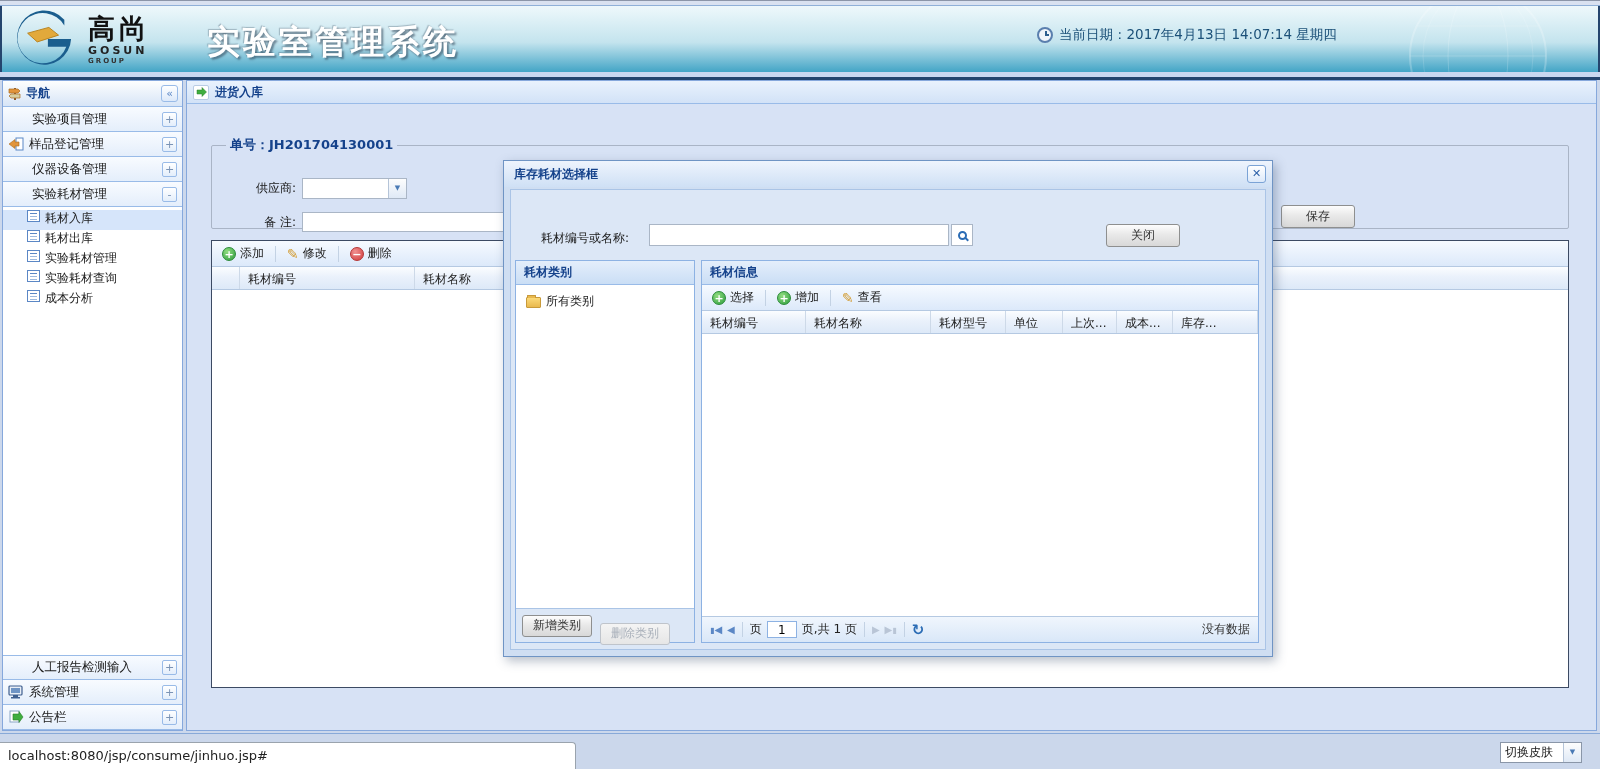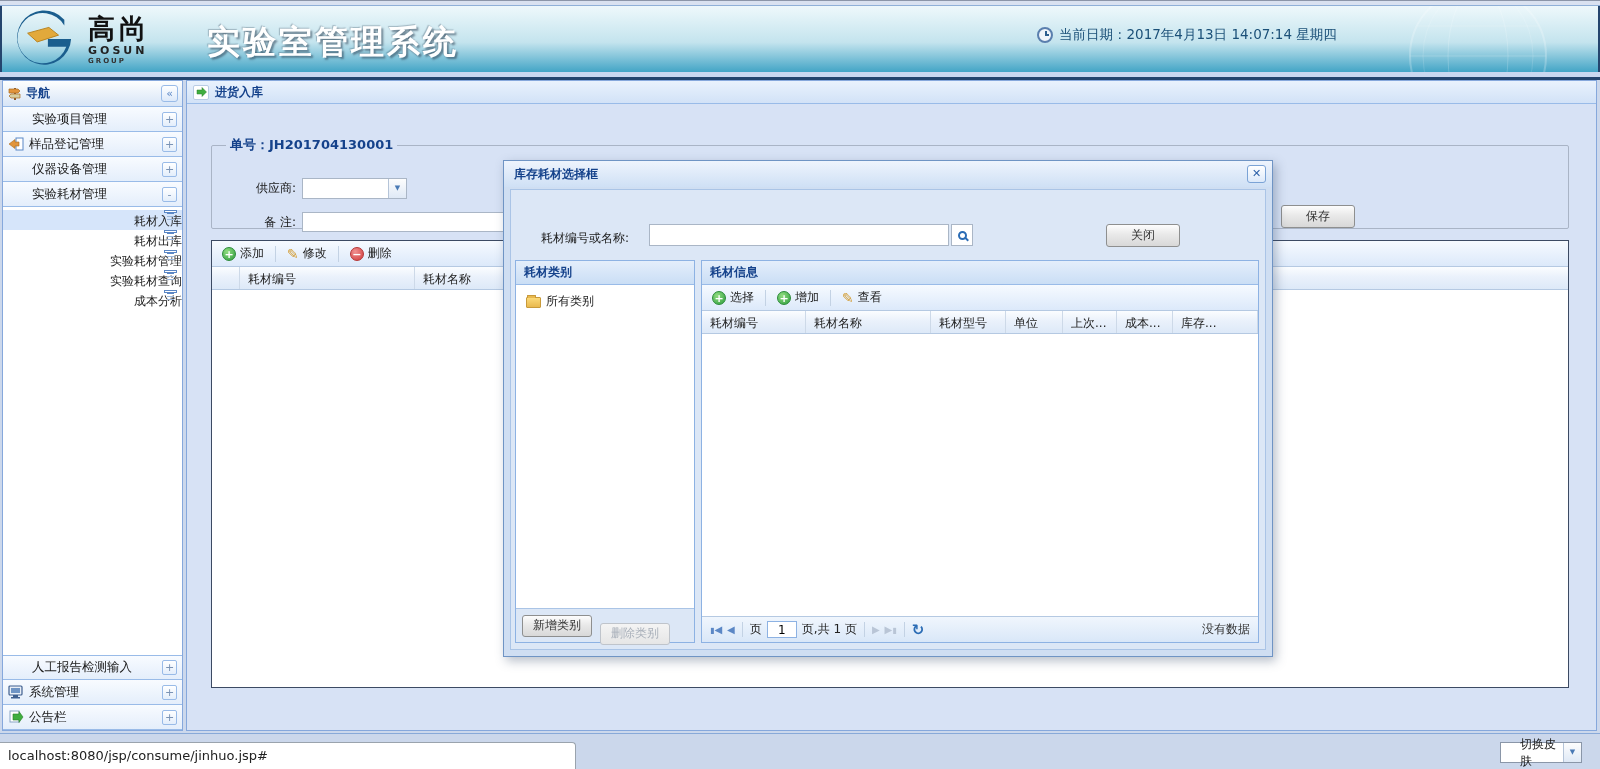--- a/index.html
+++ b/index.html
@@ -40,21 +40,21 @@
   .nav-hd-label { font-weight:bold; color:#15428b; margin-left:4px; flex:1; }
   .collapse-btn { width:17px; height:17px; border:1px solid #99bbe8; border-radius:3px;
     background:linear-gradient(#fff,#dcE9fa); color:#5b87c5; font-size:11px; line-height:15px; text-align:center; cursor:pointer; }
   .acc-item { height:25px; background:linear-gradient(#f8fbff,#e4eefb); border-bottom:1px solid #99bbe8;
     display:flex; align-items:center; padding:0 5px; cursor:pointer; }
   .acc-label { flex:1; margin-left:24px; color:#1a1a1a; font-size:12.5px; }
   .acc-item .acc-ic + .acc-label { margin-left:5px; }
   .exp-btn { width:15px; height:15px; border:1px solid #99bbe8; border-radius:2px; background:linear-gradient(#fff,#e3eefb);
     color:#7a93b5; font-size:11px; line-height:13px; text-align:center; }
   .submenu { flex:1; background:#fff; padding-top:3px; overflow:hidden; }
-  .sub-item { height:20px; display:flex; align-items:flex-end; padding-left:24px; cursor:pointer;flex-direction:column; }
+  .sub-item { height:20px; display:flex; align-items:flex-start; padding-left:24px; cursor:pointer; }
   .sub-item.sel { background:#d6e5fa; }
   .doc-ic { width:13px; height:12px; border:1px solid #5b87c5; background:#fff; margin-right:5px;
     display:inline-block; position:relative; }
   .doc-ic::before { content:""; position:absolute; left:2px; right:2px; top:2px; height:1px; background:#5b87c5;
     box-shadow:0 3px 0 #9db9dd, 0 6px 0 #9db9dd; }
   .acc-bottom { margin-top:auto; }
 
   
   .main { position:absolute; left:186px; right:3px; top:0; bottom:2px; border:1px solid #86a8dc;
     background:#d7e2f5; display:flex; flex-direction:column; }
@@ -145,21 +145,21 @@
   .pag-empty { margin-left:auto; color:#333; }
 
   
   .statusbar { position:absolute; left:0; right:0; bottom:0; height:36px; background:#cbd7eb;
     border-top:1px solid #88a9d8; }
   .url-tip { position:absolute; left:0; bottom:0; width:576px; height:27px; background:#fff;
     border:1px solid #9aa3ad; border-left:none; border-bottom:none; border-radius:0 4px 0 0;
     font-size:13px; color:#222; padding:5px 0 0 8px; }
   .skin-select { position:absolute; right:18px; bottom:6px; width:82px; height:21px; border:1px solid #8a96a8;
     background:#fff; display:flex; align-items:center; cursor:pointer; }
-  .skin-select .sel-val { flex:1; padding-left:19px; font-size:12px; }
+  .skin-select .sel-val { flex:1; padding-left:4px; font-size:12px; }
   .skin-select .sel-arrow { height:100%; }
 
   svg { display:block; }
 </style>
 </head>
 <body>
 
 <div>
   <div class="hdr-topline"></div>
   <div class="header">

